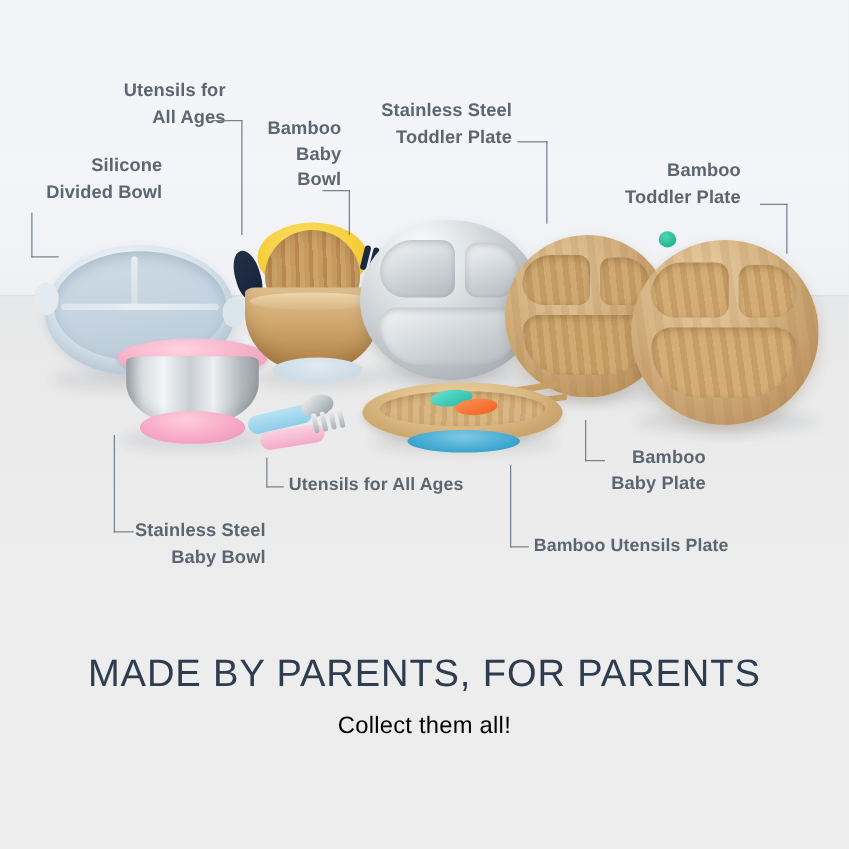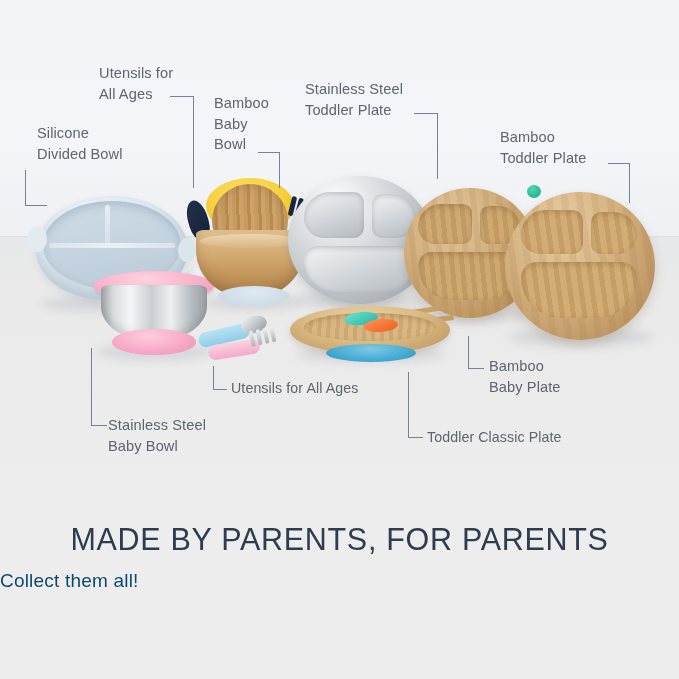--- a/index.html
+++ b/index.html
@@ -15,21 +15,21 @@
   .bg-wall{position:absolute;left:0;top:0;width:679px;height:240px;
     background:linear-gradient(180deg,#f2f4f8 0%,#f3f5f9 60%,#eef0f3 100%);}
   .bg-floor{position:absolute;left:0;top:236px;width:679px;height:275px;
     background:linear-gradient(180deg,#e7e8e9 0%,#eaeaea 25%,#ececec 70%,#ededed 100%);}
   .bg-bottom{position:absolute;left:0;top:505px;width:679px;height:174px;background:#ededed;}
   .horizon{position:absolute;left:0;top:236px;width:679px;height:2px;
     background:linear-gradient(180deg,rgba(208,212,218,.55),rgba(208,212,218,0));}
 
   
   .lbl{position:absolute;color:#5c6570;font-size:14.6px;line-height:20.5px;
-    font-weight:400;letter-spacing:.1px;white-space:pre-line;}
+    font-weight:700;letter-spacing:.1px;white-space:pre-line;text-align:right;}
   .lbl.small{font-size:14.2px;}
 
   
   .ln{position:absolute;}
   .ln i{position:absolute;background:#79818c;display:block;}
   .ln i.v{width:1.3px;}
   .ln i.h{height:1.3px;}
 
   
   .prod{position:absolute;}
@@ -190,22 +190,22 @@
   #bamboo-toddler-plate .w3{left:16px;top:70px;width:116px;height:56px;border-radius:22px 22px 56px 56px;}
   #bamboo-toddler-plate .greensuction{position:absolute;left:22px;top:-7px;width:14px;height:13px;
     border-radius:50%;background:radial-gradient(circle at 40% 30%,#4fd6b0,#13a886);}
 
   
   .shadow{position:absolute;border-radius:50%;filter:blur(5px);background:rgba(120,128,136,.19);}
 
   
   #headline{position:absolute;left:0;top:522px;width:679px;text-align:center;
     color:#2e3c50;font-size:30.5px;letter-spacing:.7px;font-weight:400;}
-  #subline{position:absolute;left:0;top:570px;width:679px;text-align:left;
-    color:#0c4a6e;font-size:19px;letter-spacing:.2px;font-weight:400;}
+  #subline{position:absolute;left:0;top:570px;width:679px;text-align:center;
+    color:#000000;font-size:19px;letter-spacing:.2px;font-weight:400;}
 </style>
 </head>
 <body>
 
 <div id="stage">
 
   <div class="bg-wall"></div>
   <div class="bg-floor"></div>
   <div class="horizon"></div>
   <div class="bg-bottom"></div>
@@ -343,21 +343,21 @@
     <i class="h" style="left:0;top:22.7px;width:14px;"></i>
   </div>
 
   <div class="lbl" style="left:489px;top:356px;">Bamboo
 Baby Plate</div>
   <div class="ln" style="left:468px;top:336px;width:16px;height:33px;">
     <i class="v" style="left:0;top:0;height:33px;"></i>
     <i class="h" style="left:0;top:31.7px;width:16px;"></i>
   </div>
 
-  <div class="lbl small" style="left:427px;top:427px;">Toddler Classic Plate</div>
+  <div class="lbl small" style="left:427px;top:427px;">Bamboo Utensils Plate</div>
   <div class="ln" style="left:408px;top:372px;width:15px;height:66px;">
     <i class="v" style="left:0;top:0;height:66px;"></i>
     <i class="h" style="left:0;top:64.7px;width:15px;"></i>
   </div>
 
   <div id="headline">MADE BY PARENTS, FOR PARENTS</div>
   <div id="subline">Collect them all!</div>
 
 </div>
 

